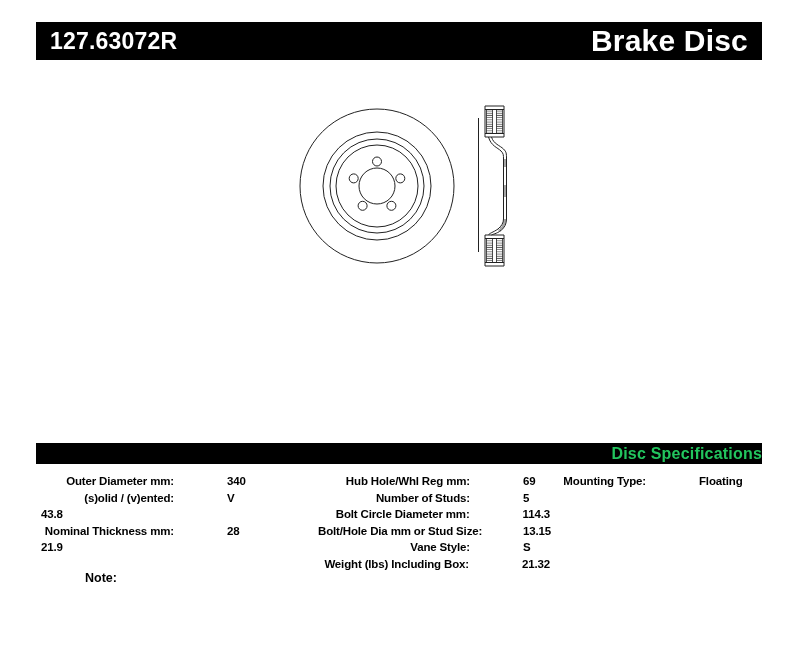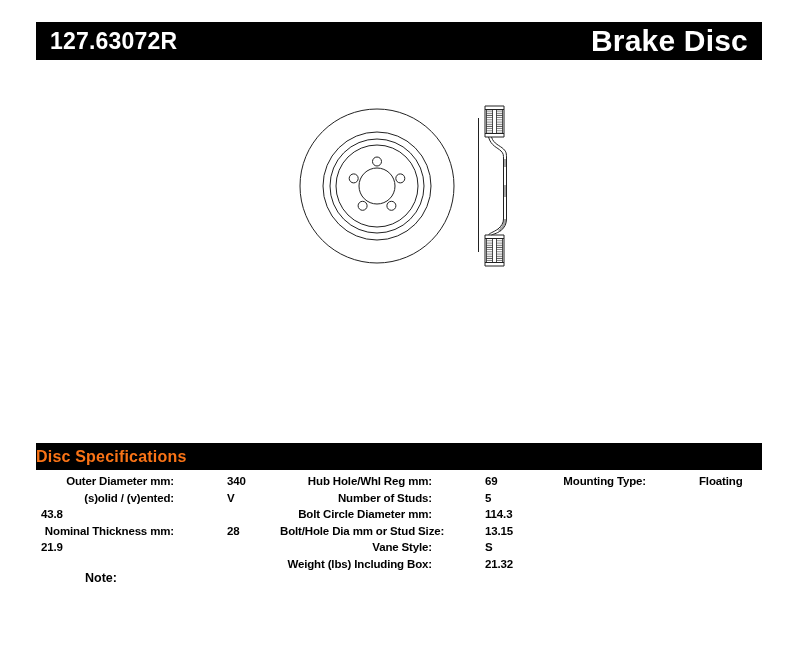--- a/index.html
+++ b/index.html
@@ -18,39 +18,39 @@
     padding: 8px 14px;
   }
   .title-bar .part-no { font-size: 23px; font-weight: bold; letter-spacing: 0.2px; }
   .title-bar .prod-type { font-size: 30px; font-weight: bold; letter-spacing: 0.2px; }
 
   .drawing {
     position: absolute; left: 280px; top: 90px; width: 240px; height: 190px;
   }
 
   .spec-bar {
-    position: absolute; left: 36px; top: 443px; width: 726px; height: 27px;
-    background: #000; color: #f97316;
-    display: flex; align-items: center; justify-content: flex-start;
+    position: absolute; left: 36px; top: 443px; width: 726px; height: 21px;
+    background: #000; color: #22c55e;
+    display: flex; align-items: center; justify-content: flex-end;
   }
   .spec-bar .spec-title { font-size: 16px; font-weight: bold; letter-spacing: 0.2px; }
 
   .spec-table {
     position: absolute; left: 36px; top: 473px; width: 726px;
     display: flex; align-items: flex-start;
     font-size: 11.5px; font-weight: bold; letter-spacing: -0.15px;
   }
   .spec-col { display: flex; flex-direction: column; }
   .col-1 { width: 244px; }
   .col-2 { width: 270px; }
   .col-3 { width: 212px; }
   .spec-row { display: flex; line-height: 16.6px; white-space: nowrap; gap: 48px; }
   .spec-row .lbl { text-align: right; }
   .col-1 .lbl { width: 138px; }
-  .col-2 .lbl { width: 152px; }
+  .col-2 .lbl { width: 152px; margin-left: 38px; }
   .col-3 .lbl { width: 96px; }
   .spec-row .val { padding-left: 5px; text-align: left; }
 
   .note {
     position: absolute; left: 85px; top: 571px;
     font-size: 12.5px; font-weight: bold;
   }
 
   svg line, svg circle, svg path, svg rect { vector-effect: non-scaling-stroke; }
 </style>

